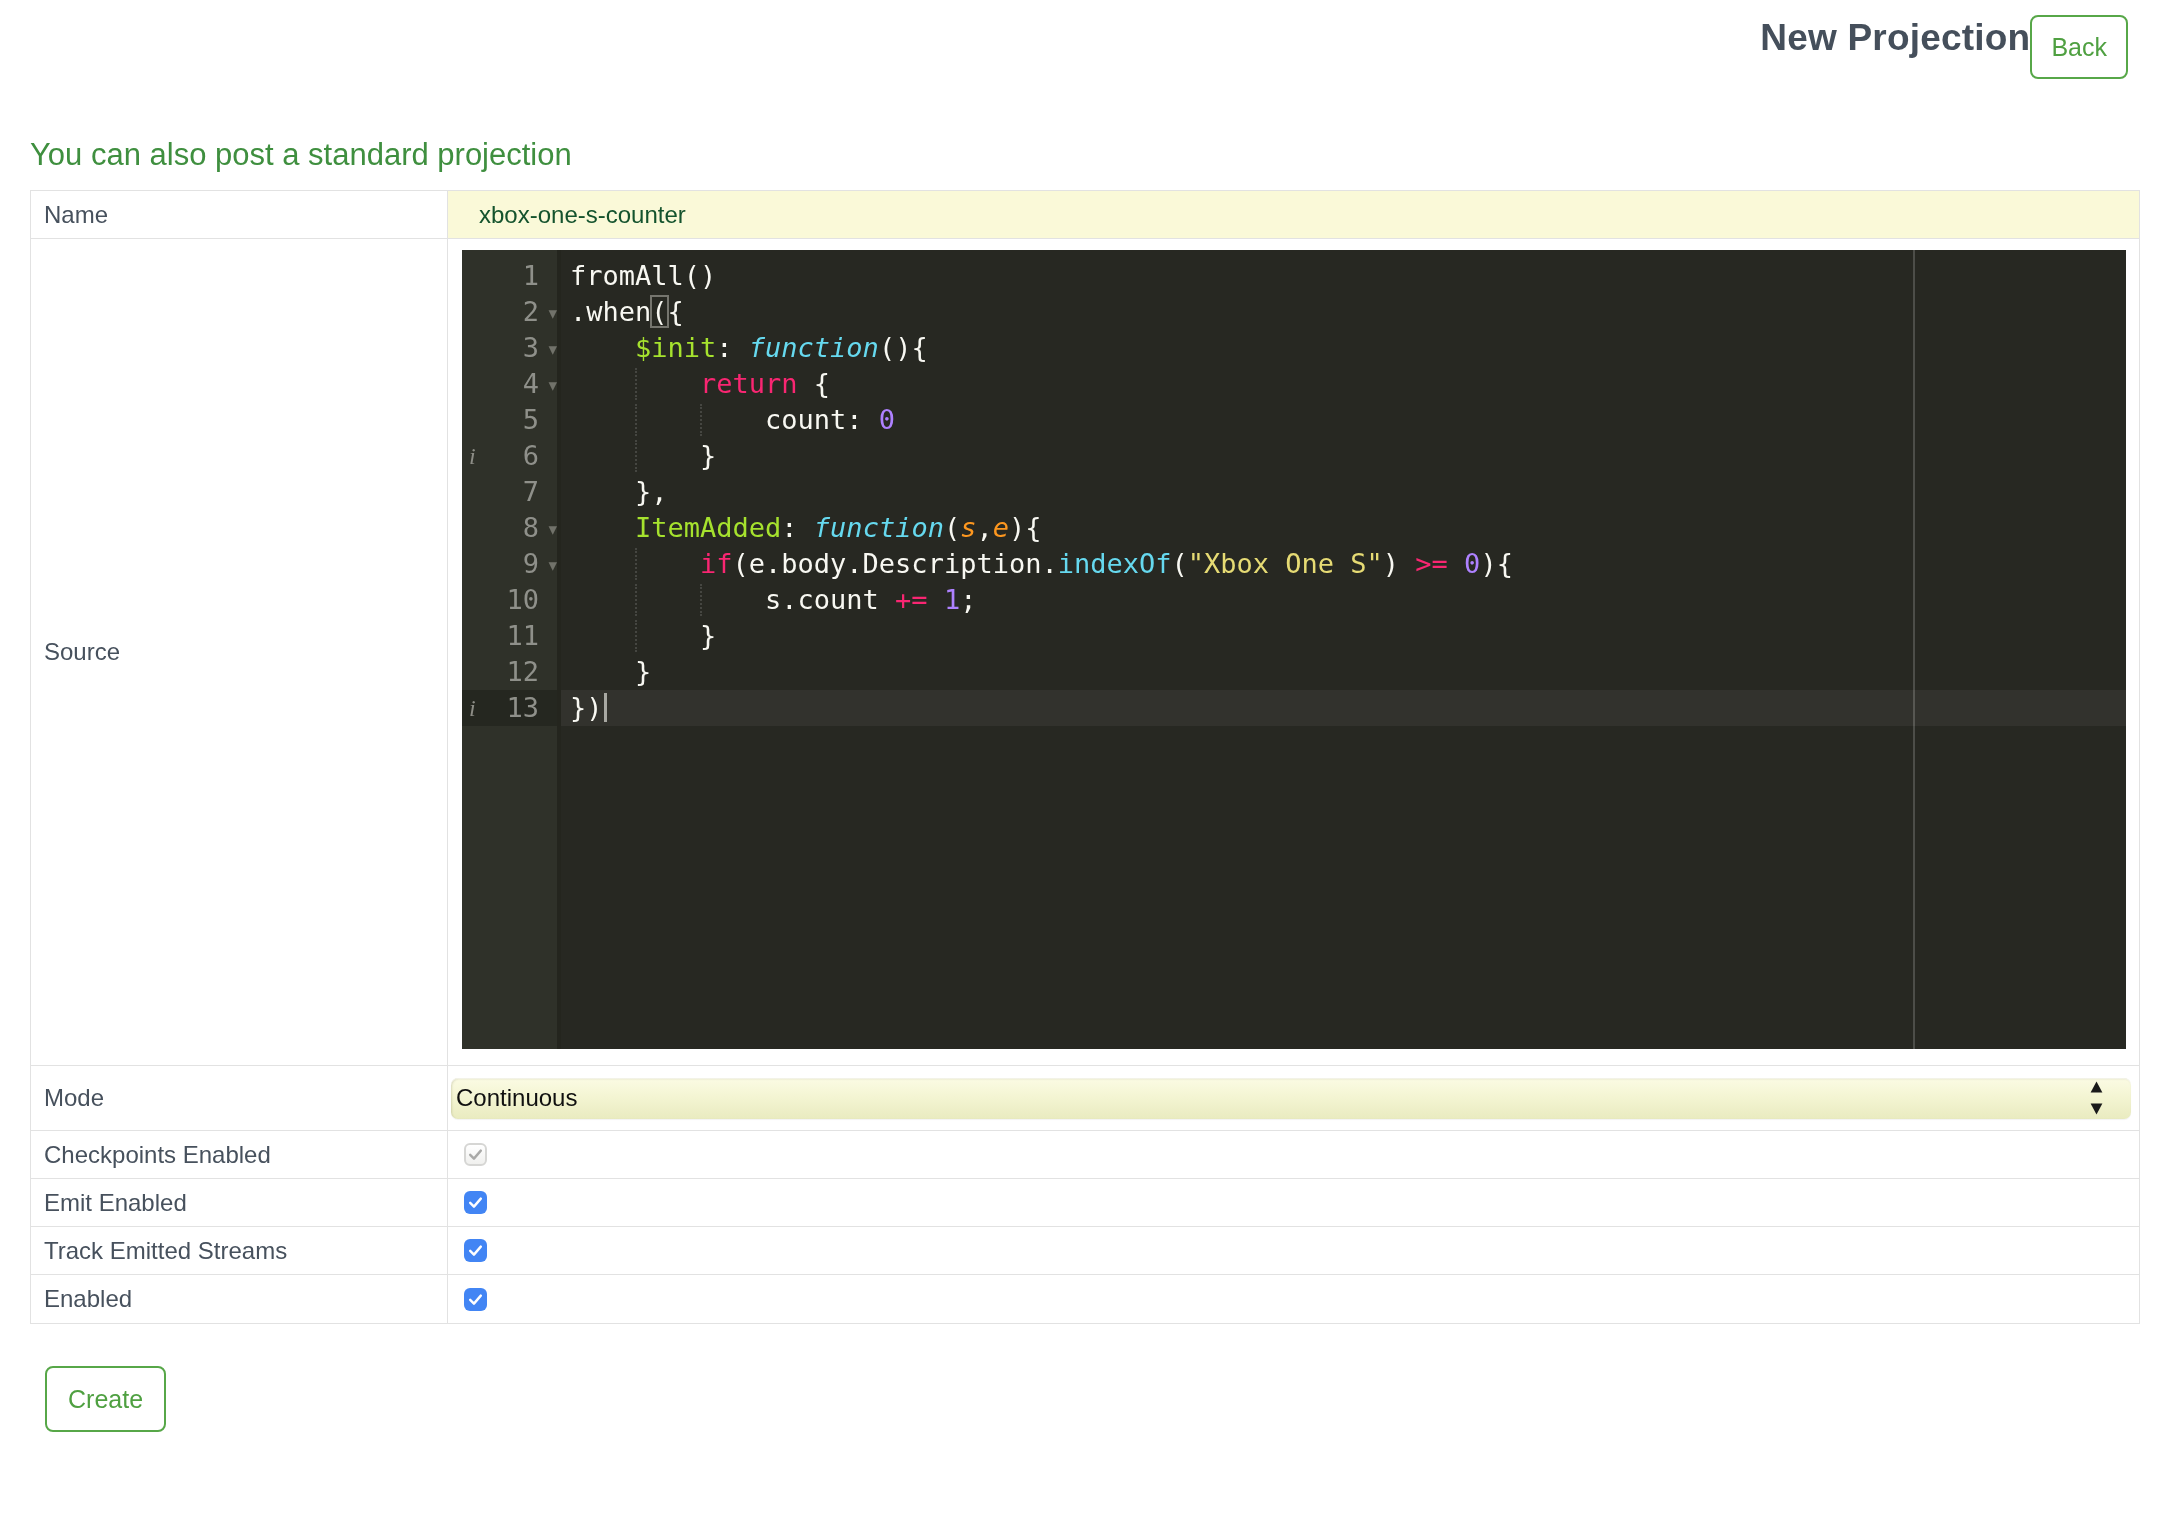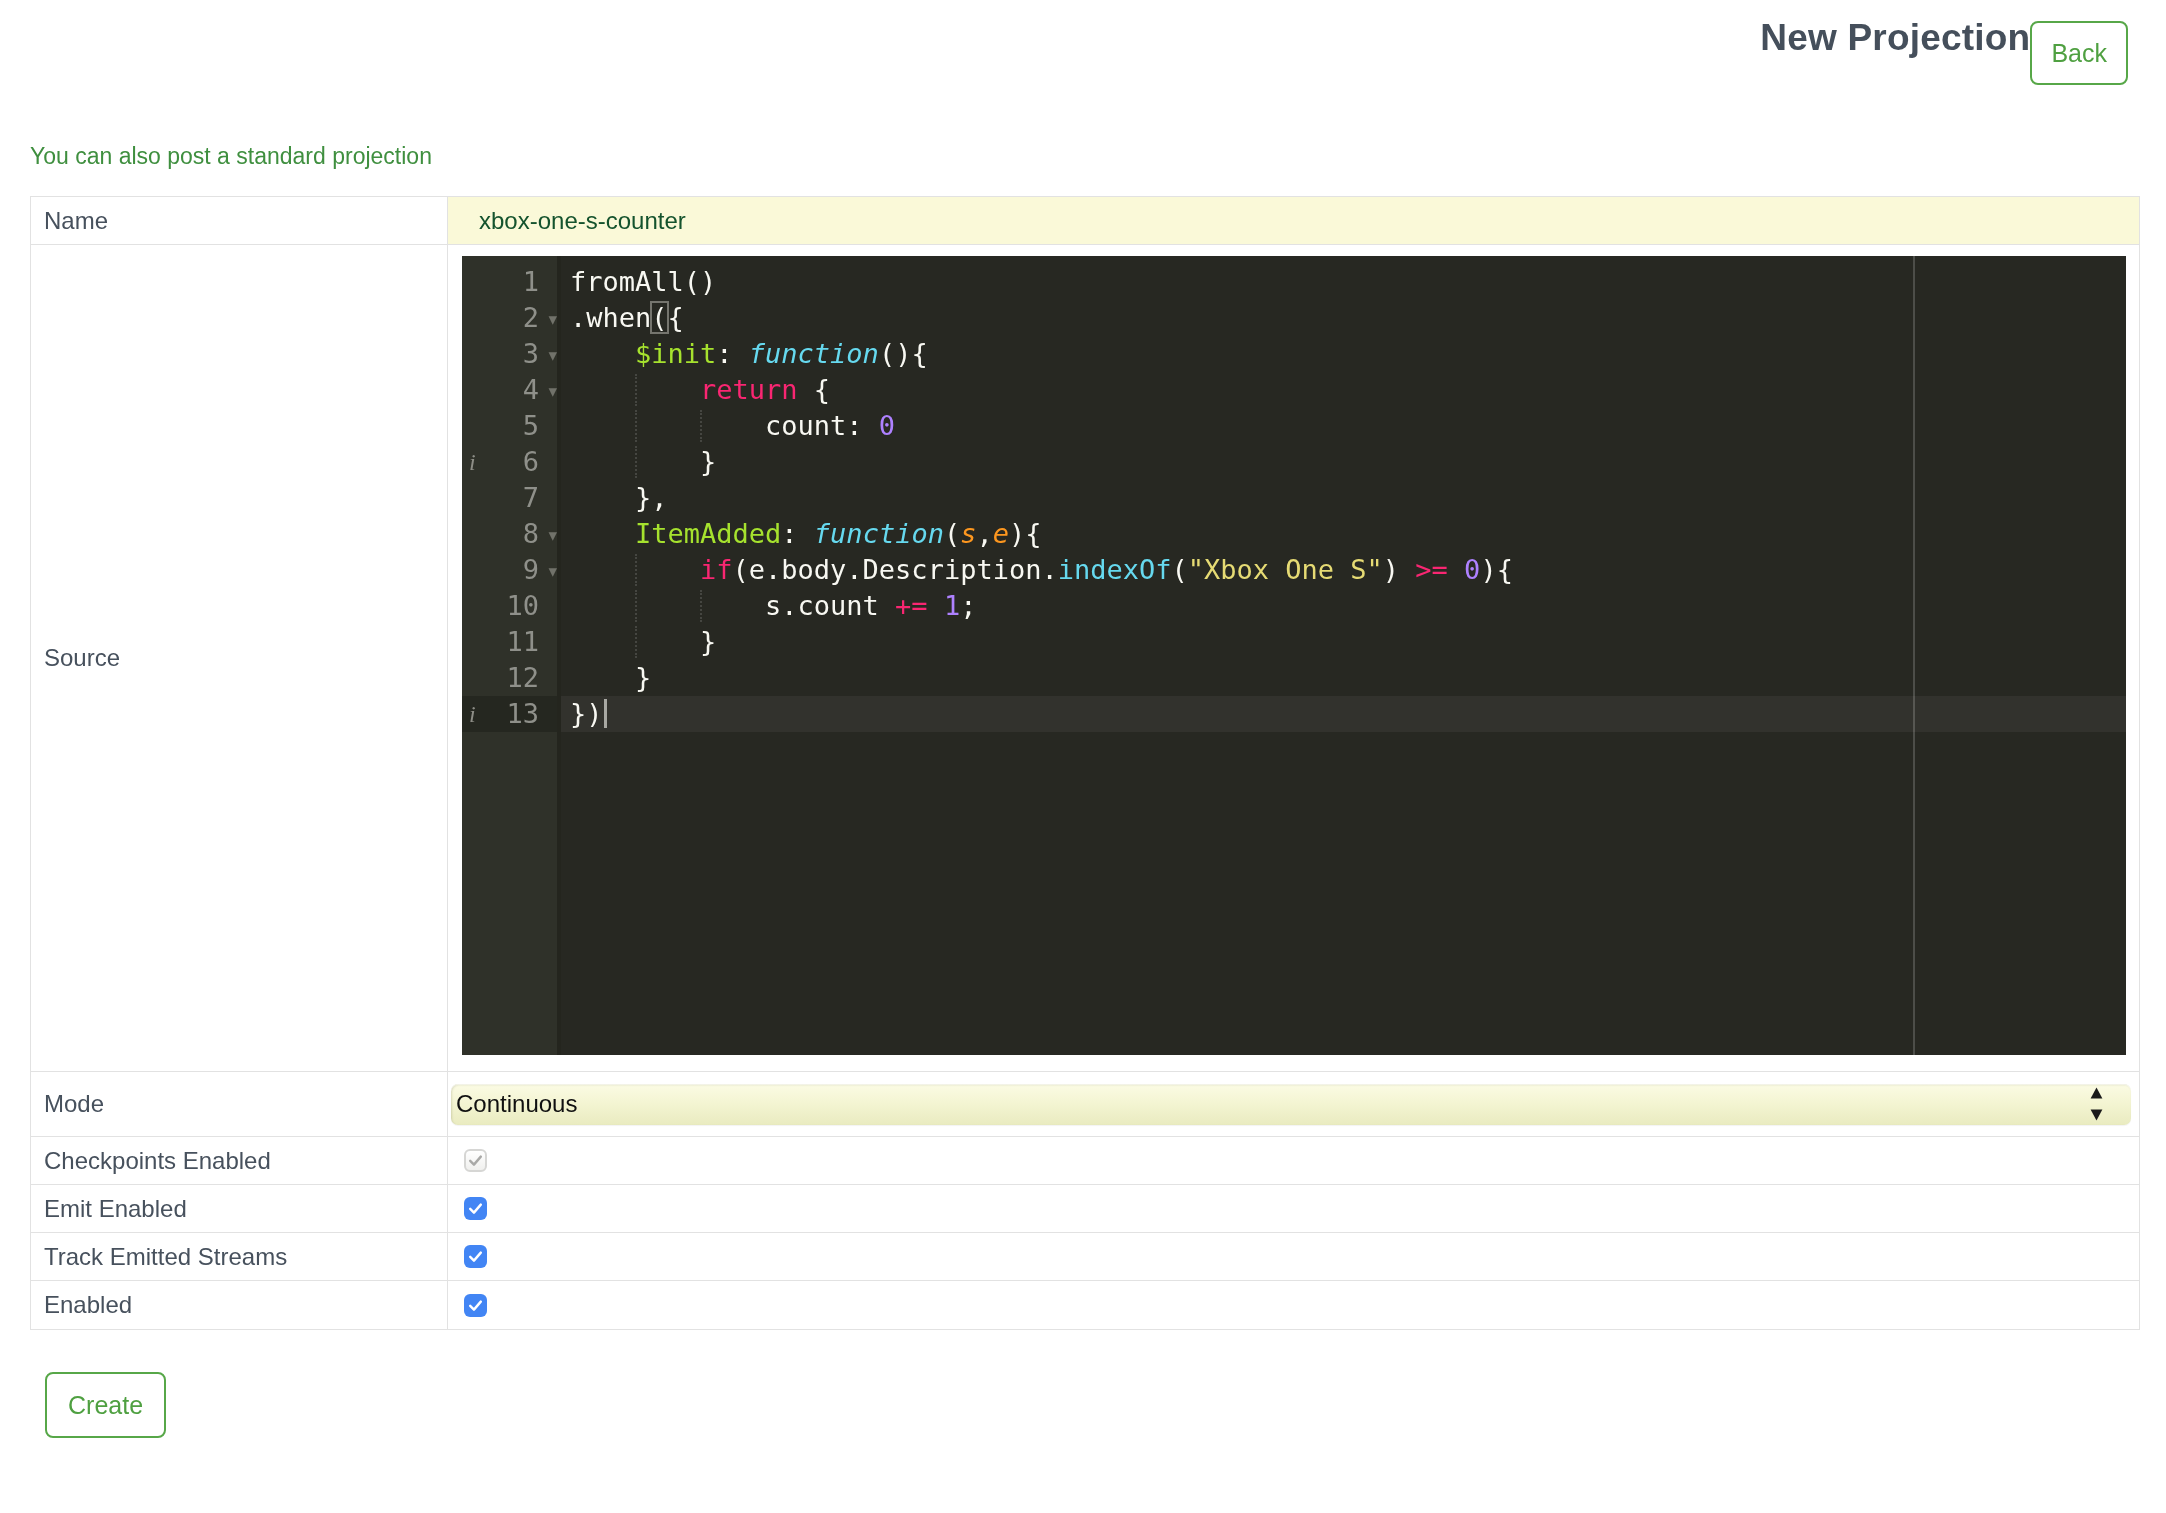--- a/index.html
+++ b/index.html
@@ -6,25 +6,25 @@
   html,body { background:#fff; }
   body { font-family: "Liberation Sans", sans-serif; }
   .page { position:relative; width:2166px; height:1513px; background:#fff; overflow:hidden; }
 
   
   .header { display:flex; justify-content:flex-end; align-items:flex-start;
             padding:14px 38px 0 42px; }
   .page-title { font-size:37px; font-weight:bold; color:var(--c-title-text,#454F5B); line-height:1.32; letter-spacing:.2px; }
   .btn { background:#fff; border:2px solid var(--c-green-border,#57A748); color:var(--c-accent-green,#4FA041);
          border-radius:8px; font-size:25px; font-family:"Liberation Sans",sans-serif; cursor:pointer; }
-  .back-btn { height:64px; padding:0 19px; margin-top:7px; }
+  .back-btn { height:64px; padding:0 19px; margin-top:1px; }
   .create-btn { height:66px; padding:0 21px; margin:42px 13px 0 45px; }
 
   
-  .std-link { display:inline-block; margin:58px 0 26px 30px; font-size:23px;
+  .std-link { display:inline-block; margin:58px 0 17px 30px; font-size:31px;
               color:var(--c-link-green,#3F8F3F); text-decoration:none; cursor:pointer; }
 
   
   .form-table { margin:0 26px 0 30px; width:2110px; border:1px solid var(--c-table-border,#E2E2E2); }
   .row { display:grid; grid-template-columns:417px 1fr; border-bottom:1px solid var(--c-table-border,#E2E2E2); }
   .row:last-child { border-bottom:none;text-align:right; }
   .cell { display:flex; align-items:center; }
   .cell.label { border-right:1px solid var(--c-table-border,#E2E2E2); padding-left:13px;
                 font-size:24px; color:var(--c-label-text,#47515D); }
   .row.h66 { height:48px; }

